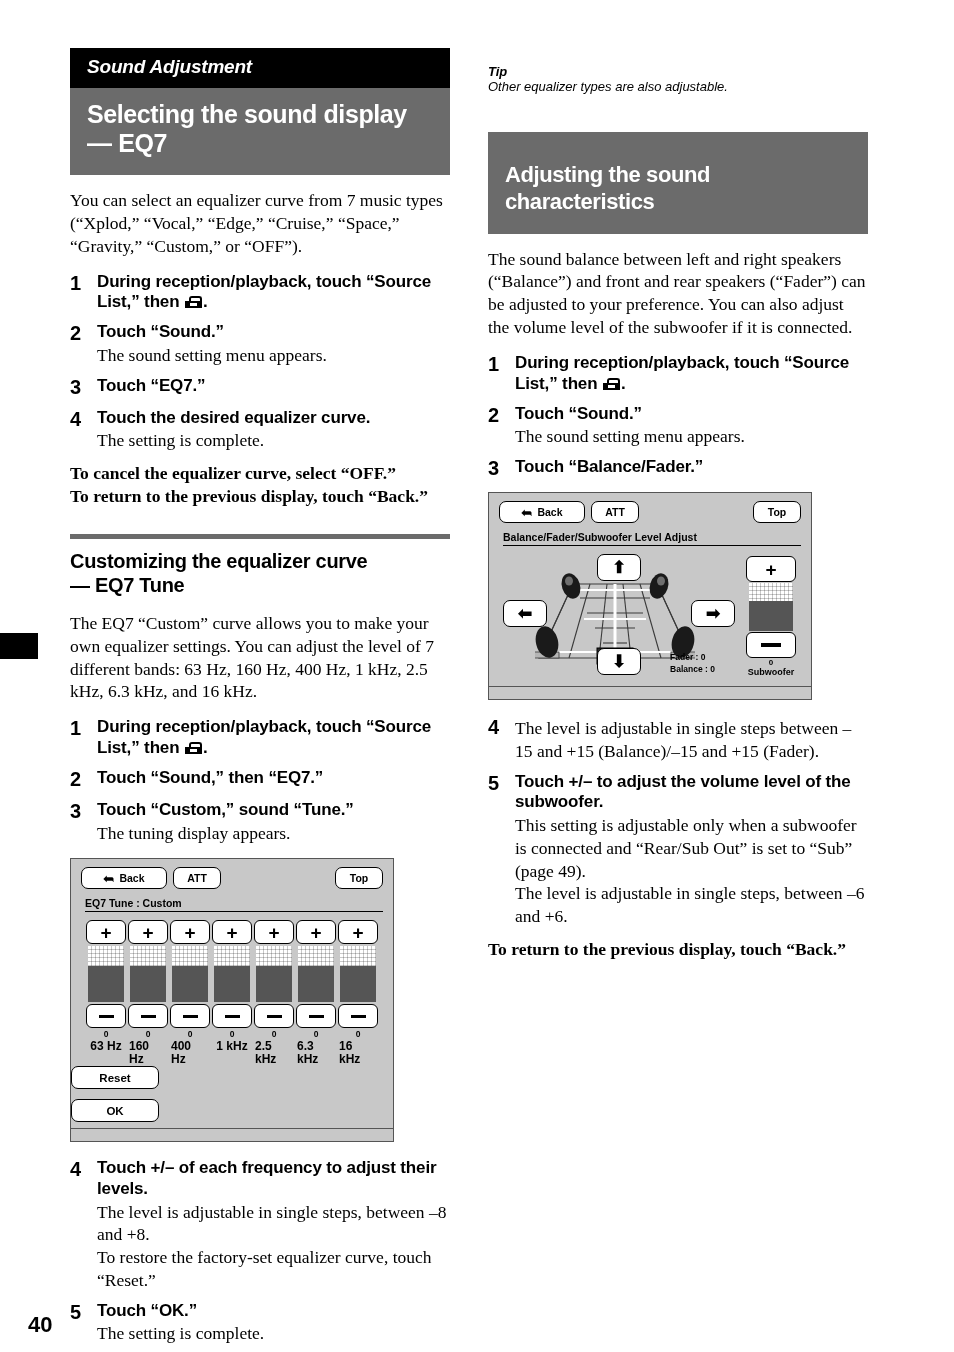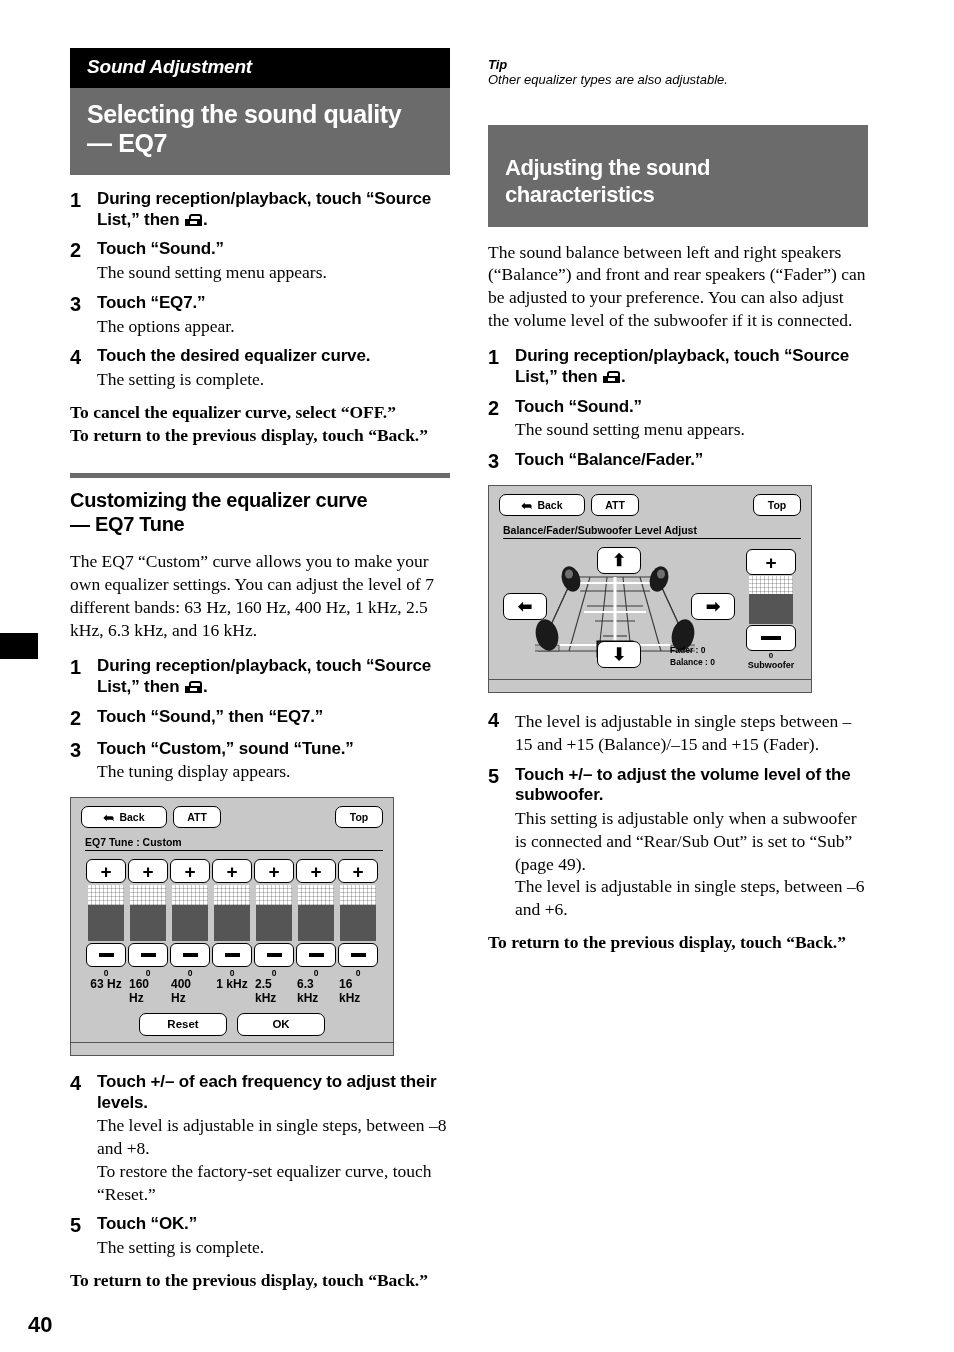--- a/index.html
+++ b/index.html
@@ -119,21 +119,21 @@
   .bar-empty{
     flex:0 0 20px;
     background:
       repeating-linear-gradient(to right,#ffffff 0 3px,#c8c8c8 3px 4px),
       repeating-linear-gradient(to bottom,#ffffff 0 3px,#c8c8c8 3px 4px);
     background-blend-mode:multiply;
   }
   .bar-fill{flex:1;background:#555555;}
   .eq-val{font-size:8.5px;font-weight:bold;margin-top:2px;line-height:1.1;}
   .eq-freq{font-size:12px;font-weight:bold;line-height:1.1;}
-  .eq-bottom{display:flex;justify-content:center;gap:10px;margin-top:8px;}
+  .eq-bottom{display:flex;justify-content:center;gap:10px;margin-top:0;flex-direction:column;}
   .wbtn{
     background:#fff;border:1px solid #000;border-radius:7px;
     font-size:11.5px;font-weight:bold;width:86px;height:21px;
     display:flex;align-items:center;justify-content:center;
   }
   .dev-footer{height:12px;border-top:1px solid #555;margin-top:6px;background:#c8c8c8;}
 
   
   .bf-area{position:relative;height:132px;margin-top:2px;}
   .arrow-btn{
@@ -181,24 +181,25 @@
 
 <div class="page">
 
   <div class="edge-tab"></div>
 
   <div class="col-left">
 
     <div class="chapter-bar">Sound Adjustment</div>
 
     <div class="section-bar">
-      <div>Selecting the sound quality</div>
+      <div>Selecting the sound display</div>
       <div>— EQ7</div>
     </div>
 
+    <p class="para">You can select an equalizer curve from 7 music types (“Xplod,” “Vocal,” “Edge,” “Cruise,” “Space,” “Gravity,” “Custom,” or “OFF”).</p>
 
     <div class="steps">
 
       <div class="step">
         <div class="step-num">1</div>
         <div class="step-body">
           <div class="step-title"><span>During reception/playback, touch “Source List,” then</span>&nbsp;<span class="toolbox"><span class="handle"></span><span class="body"></span><span class="slot"></span></span><span>.</span></div>
         </div>
       </div>
 
@@ -207,21 +208,20 @@
         <div class="step-body">
           <div class="step-title">Touch “Sound.”</div>
           <div class="step-desc">The sound setting menu appears.</div>
         </div>
       </div>
 
       <div class="step">
         <div class="step-num">3</div>
         <div class="step-body">
           <div class="step-title">Touch “EQ7.”</div>
-          <div class="step-desc">The options appear.</div>
         </div>
       </div>
 
       <div class="step">
         <div class="step-num">4</div>
         <div class="step-body">
           <div class="step-title">Touch the desired equalizer curve.</div>
           <div class="step-desc">The setting is complete.</div>
         </div>
       </div>
@@ -404,21 +404,21 @@
           <div class="step-desc">The setting is complete.</div>
         </div>
       </div>
     </div>
 
     <p class="para tight">To return to the previous display, touch “Back.”</p>
   </div>
 
   <div class="col-right">
 
-    <div style="margin-top:9px;">
+    <div style="margin-top:16px;">
       <div class="tip-label">Tip</div>
       <div class="tip-text">Other equalizer types are also adjustable.</div>
     </div>
 
     <div class="section-bar right-sec" style="margin-top:36px;">
       <div>Adjusting the sound</div>
       <div>characteristics</div>
     </div>
 
     <p class="para">The sound balance between left and right speakers (“Balance”) and front and rear speakers (“Fader”) can be adjusted to your preference. You can also adjust the volume level of the subwoofer if it is connected.</p>

